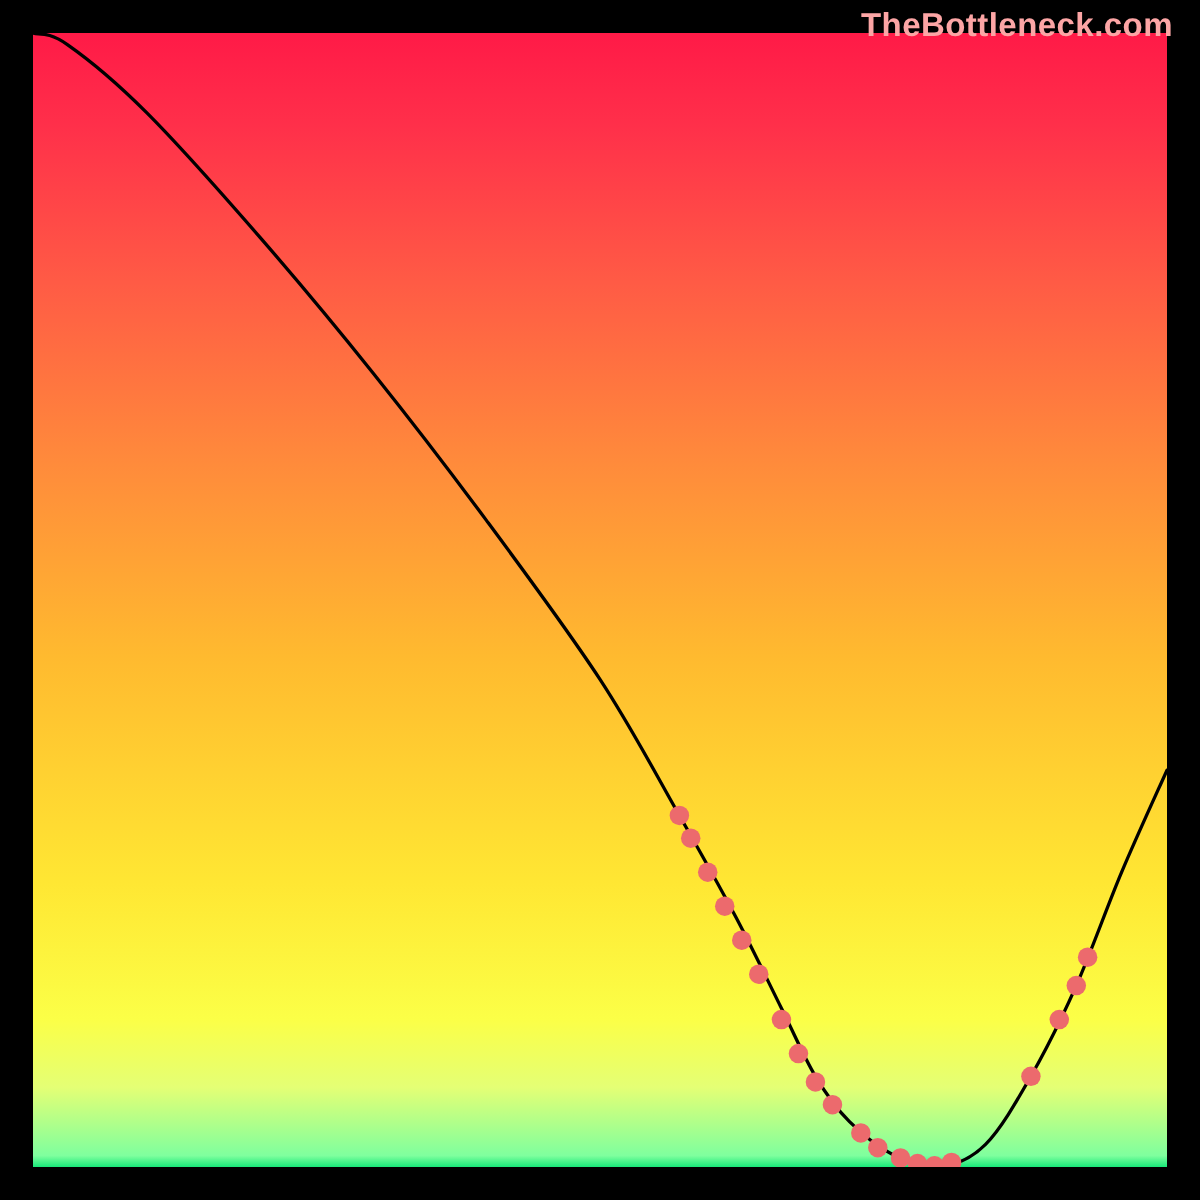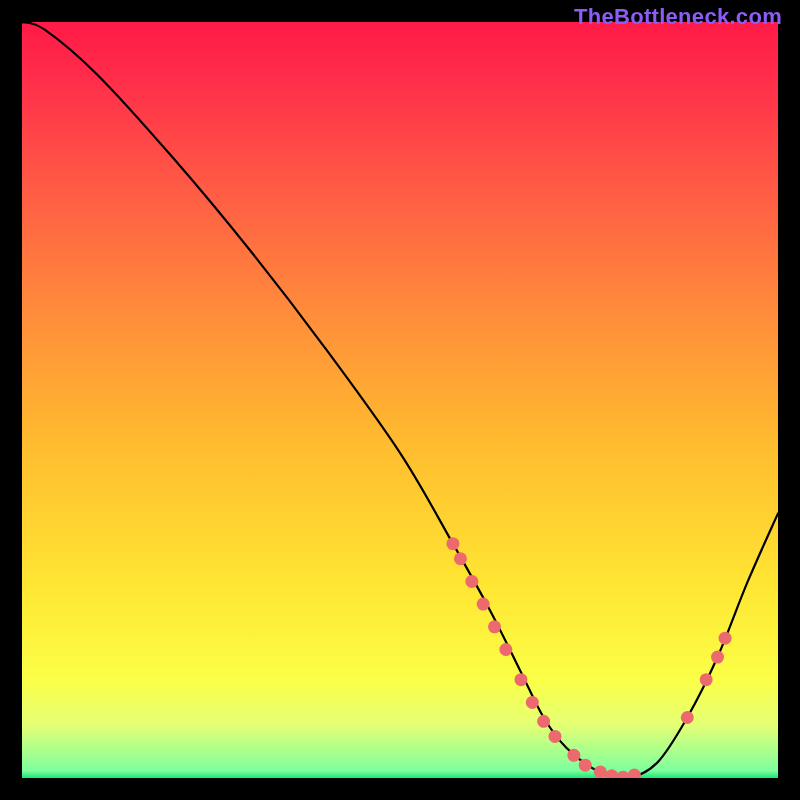--- a/index.html
+++ b/index.html
@@ -36,21 +36,21 @@
       #7fff9e 99%,
       #18e879 100%);
   }
   .watermark {
     position: absolute;
     top: 4px;
     right: 18px;
     font-family: Arial, Helvetica, sans-serif;
     font-size: 22px;
     font-weight: 600;
-    color: #8b5cf6;
+    color: #fca5a5;
     letter-spacing: 0.3px;
   }
   svg.curve {
     position: absolute;
     left: 0;
     top: 0;
     width: 756px;
     height: 756px;
   }
 </style>

